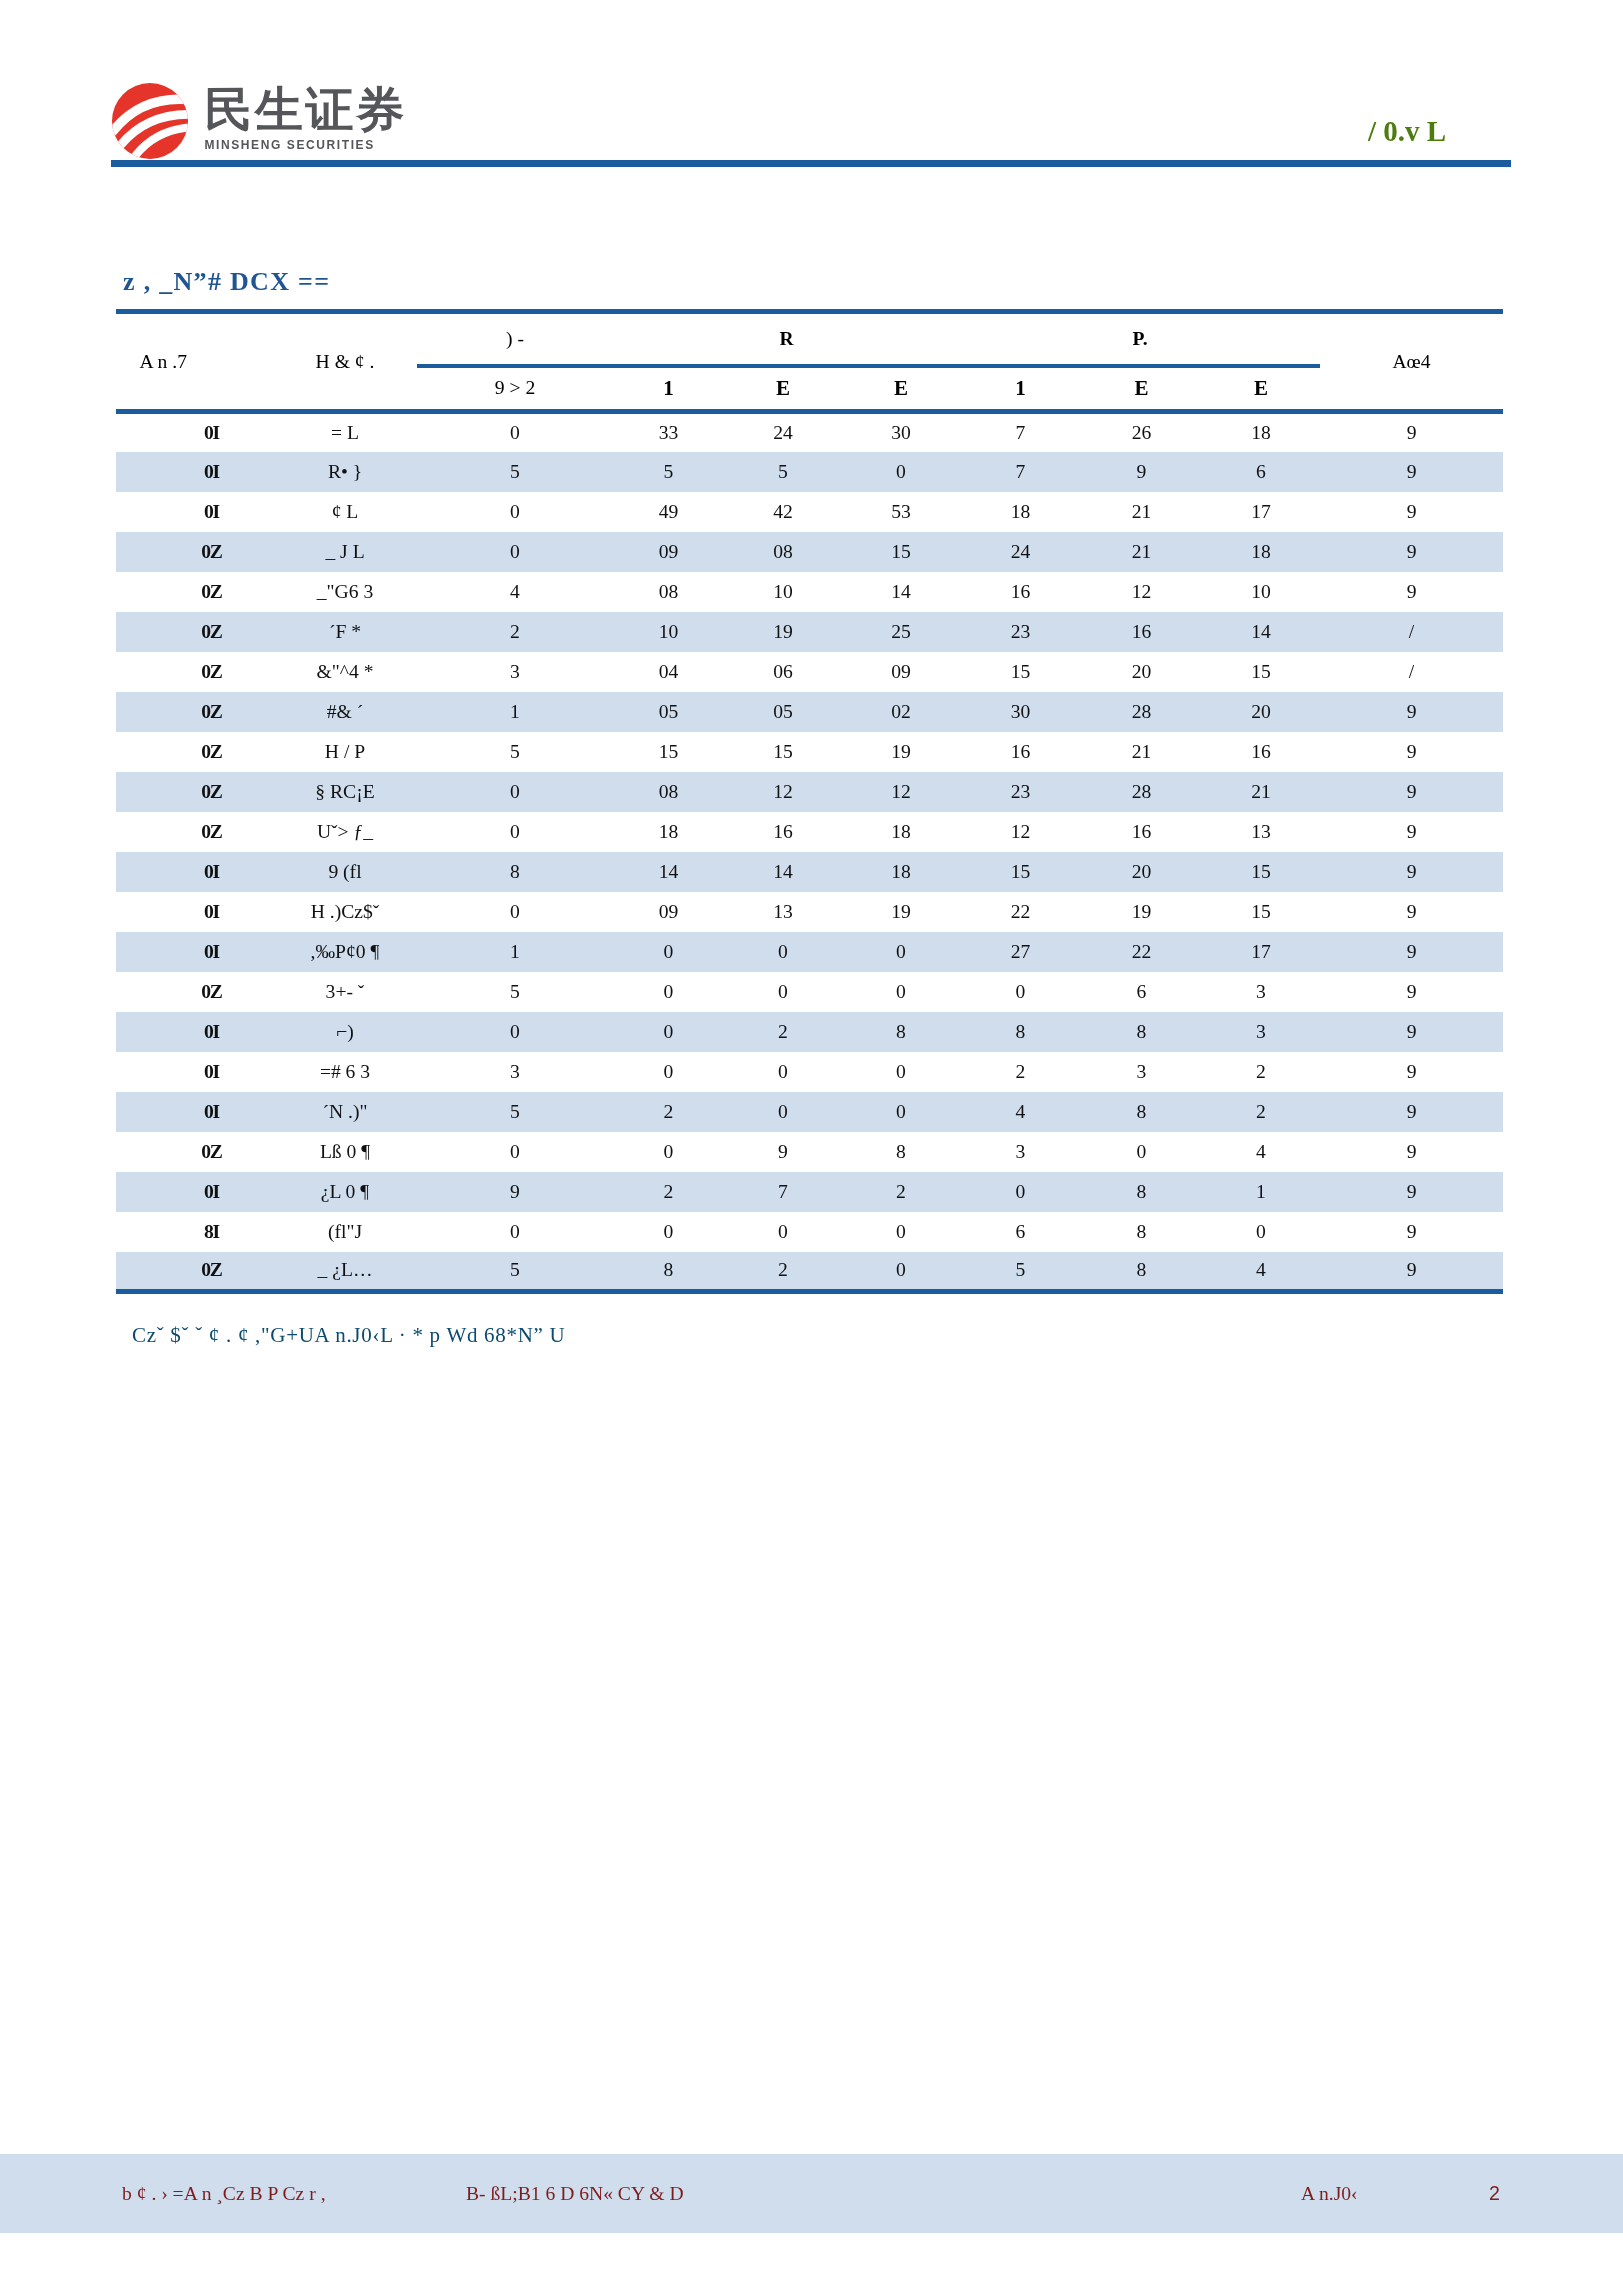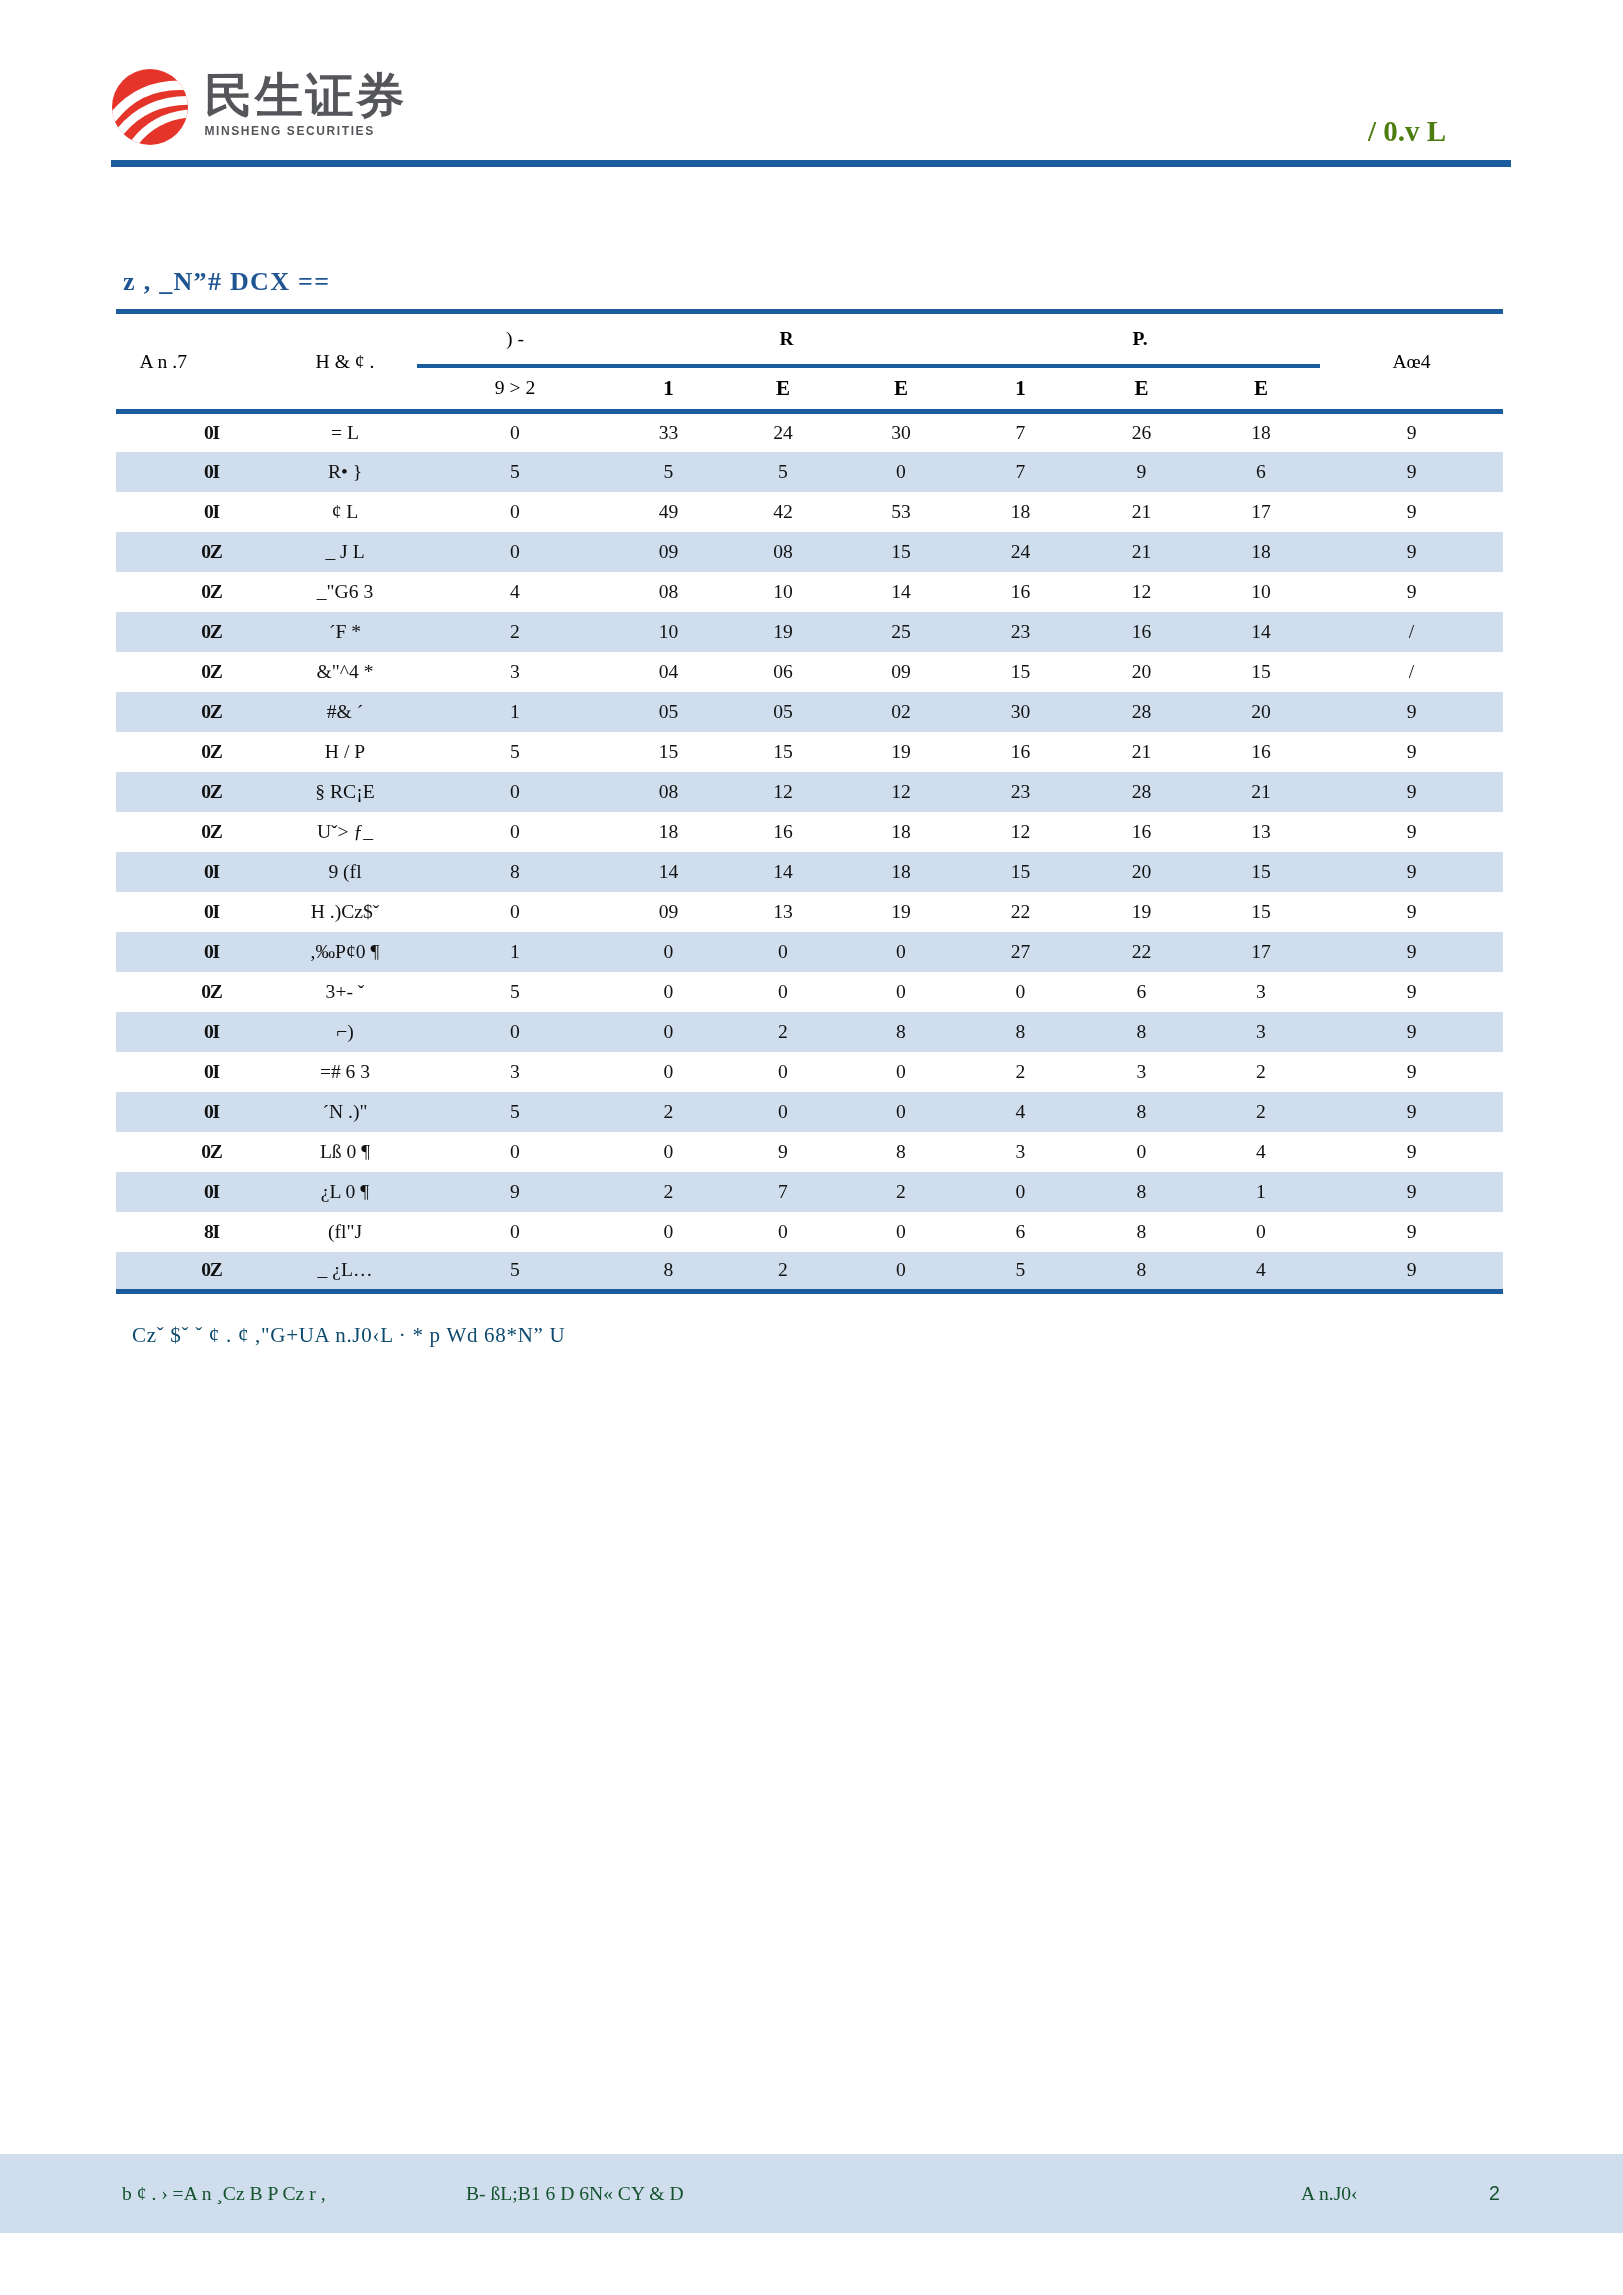--- a/index.html
+++ b/index.html
@@ -12,21 +12,21 @@
   html,body{background:#9a9a9a;}
   .page{
     position:relative;
     width:1623px;height:2295px;
     background:#ffffff;
     font-family:"Liberation Serif", serif;
     color:var(--ink);
     overflow:hidden;
   }
   
-  .brand{position:absolute;left:110px;top:67px;display:flex;align-items:flex-start;}
+  .brand{position:absolute;left:110px;top:81px;display:flex;align-items:flex-start;}
   .logo-icon{width:80px;height:80px;display:block;}
   .brand-text{margin-left:14.4px;padding-top:2.6px;font-family:"Liberation Sans", sans-serif;}
   .brand-cn{font-size:48px;line-height:51px;font-weight:bold;color:#54565a;letter-spacing:2.6px;}
   .brand-en{font-size:12px;font-weight:bold;color:#54565a;letter-spacing:1.6px;margin-top:3.9px;white-space:nowrap;}
   .doc-type{position:absolute;left:1309px;top:115px;width:196px;text-align:center;
     font-size:29px;font-weight:bold;color:#4d7c0f;}
   .masthead-rule{position:absolute;left:111px;top:160px;width:1400px;height:7.2px;background:var(--rule);}
   
   .table-title{position:absolute;left:123px;top:267px;font-size:26px;font-weight:bold;
     color:var(--title);letter-spacing:1.3px;}
@@ -43,21 +43,21 @@
   th.col1h{text-align:left;padding-left:23.6px;}
   th.bold-glyph{font-weight:bold;font-size:21px;}
   th.grp-b{font-weight:bold;}
   tbody td{height:40px;}
   tbody tr:nth-child(even){background:var(--alt);}
   tbody td:first-child{text-align:center;padding-left:34px;font-weight:bold;letter-spacing:-1.3px;}
   
   .footnote{position:absolute;left:132px;top:1323px;font-size:21px;color:#0c4a6e;letter-spacing:0.7px;}
   
   .page-footer{position:absolute;left:0;top:2154px;width:1623px;height:79px;background:var(--alt);}
-  .page-footer span{position:absolute;top:0;height:57px;line-height:79px;font-size:19.6px;color:#14532d;white-space:nowrap;}
+  .page-footer span{position:absolute;top:0;height:57px;line-height:79px;font-size:19.6px;color:#7f1d1d;white-space:nowrap;}
   .f-left{left:122px;}
   .f-mid{left:466px;}
   .f-right{left:1301px;}
   .f-page{left:1489px;font-family:"Liberation Sans", sans-serif;font-size:22px;}
 </style>
 </head>
 <body>
 
 <div class="page">
 

